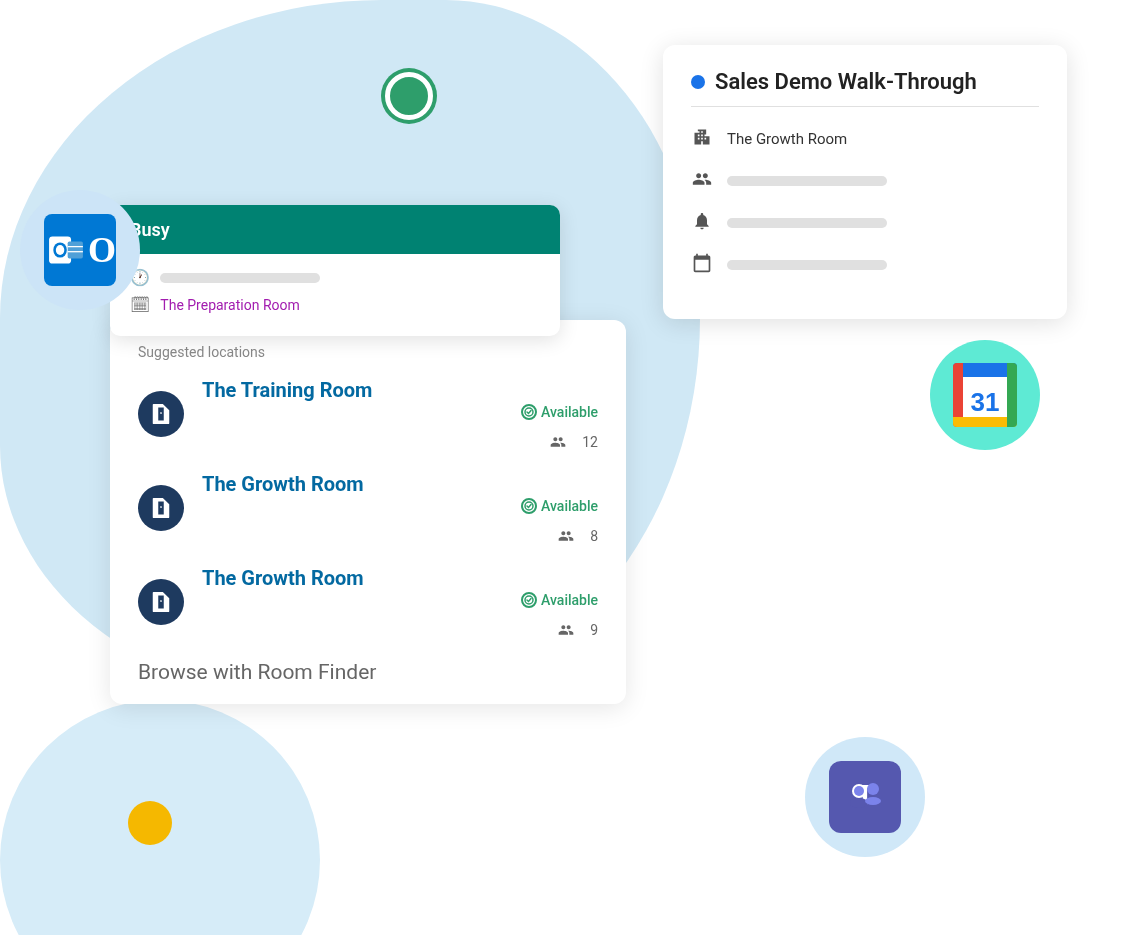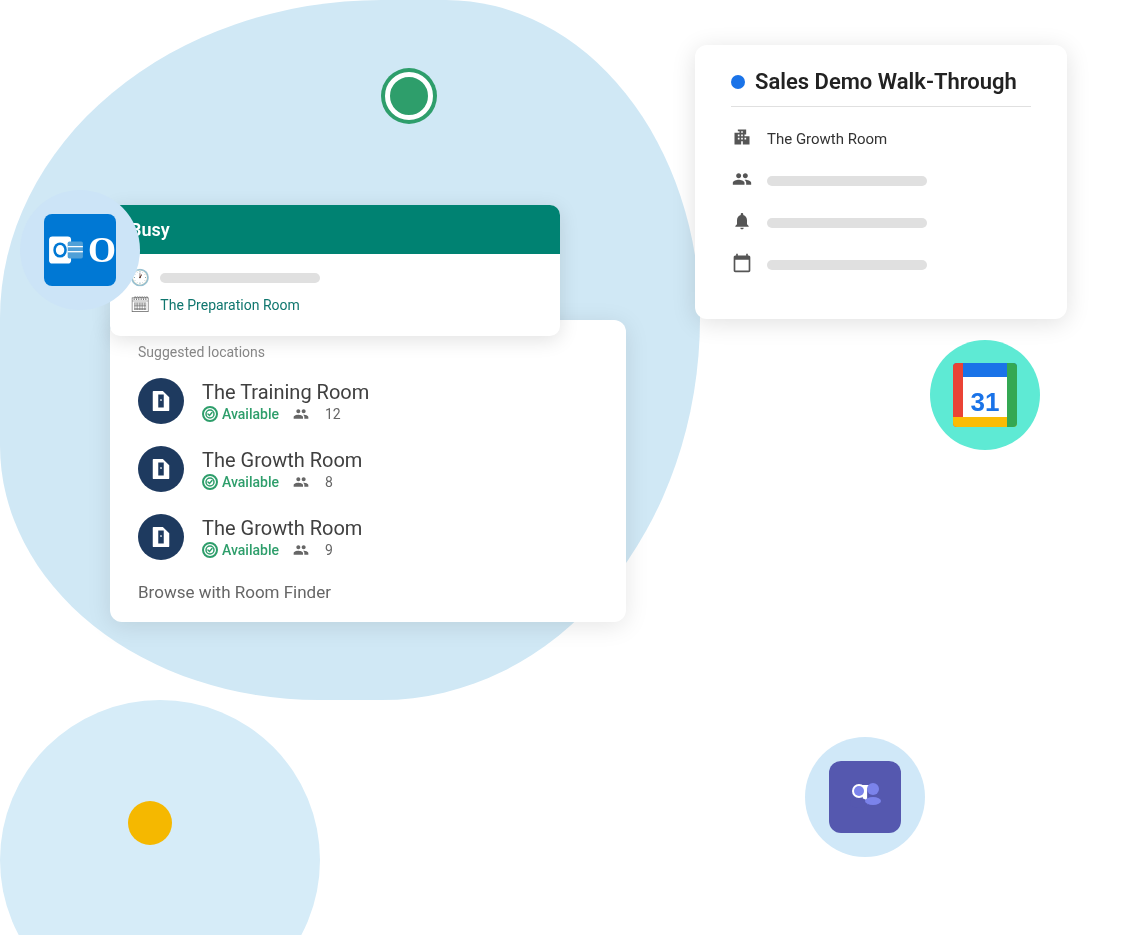--- a/index.html
+++ b/index.html
@@ -169,21 +169,21 @@
     }
 
     .busy-bar {
       height: 10px;
       background: #e0e0e0;
       border-radius: 5px;
       width: 160px;
     }
 
     .busy-room-text {
-      color: #0f766e;
+      color: #a21caf;
       font-size: 14px;
     }
 
     
     .rooms-panel {
       position: absolute;
       top: 320px;
       left: 110px;
       width: 516px;
       background: white;
@@ -223,29 +223,30 @@
       height: 22px;
       fill: white;
     }
 
     .room-info {
       flex: 1;
     }
 
     .room-name {
       font-size: 20px;
-      font-weight: 400;
-      color: #404040;
+      font-weight: 700;
+      color: #0369a1;
       margin-bottom: 2px;
     }
 
     .room-meta {
       display: flex;
       align-items: flex-end;
       gap: 14px;
+      flex-direction: column;
     }
 
     .available-badge {
       display: flex;
       align-items: center;
       gap: 4px;
       color: #2e9e6b;
       font-size: 14px;
       font-weight: 500;
     }
@@ -264,35 +265,35 @@
     .capacity-info {
       display: flex;
       align-items: center;
       gap: 16px;
       color: #666;
       font-size: 14px;
     }
 
     .browse-link {
       color: #666;
-      font-size: 17px;
+      font-size: 21px;
       margin-top: 8px;
       cursor: pointer;
     }
 
     
     .event-card {
       position: absolute;
       top: 45px;
       right: 68px;
-      width: 372px;
+      width: 404px;
       background: white;
       border-radius: 12px;
       box-shadow: 0 4px 24px rgba(0,0,0,0.12);
-      padding: 24px 36px;
+      padding: 24px 28px;
       z-index: 12;
     }
 
     .event-title-row {
       display: flex;
       align-items: center;
       gap: 10px;
       margin-bottom: 12px;
     }
 

